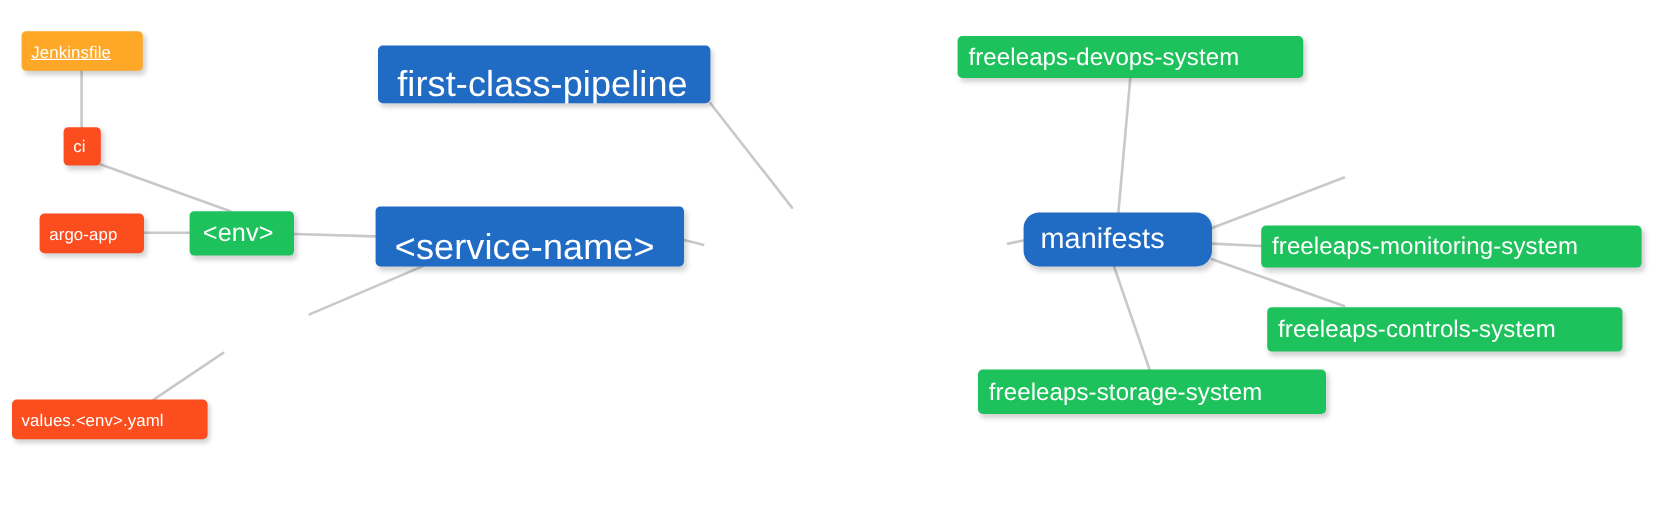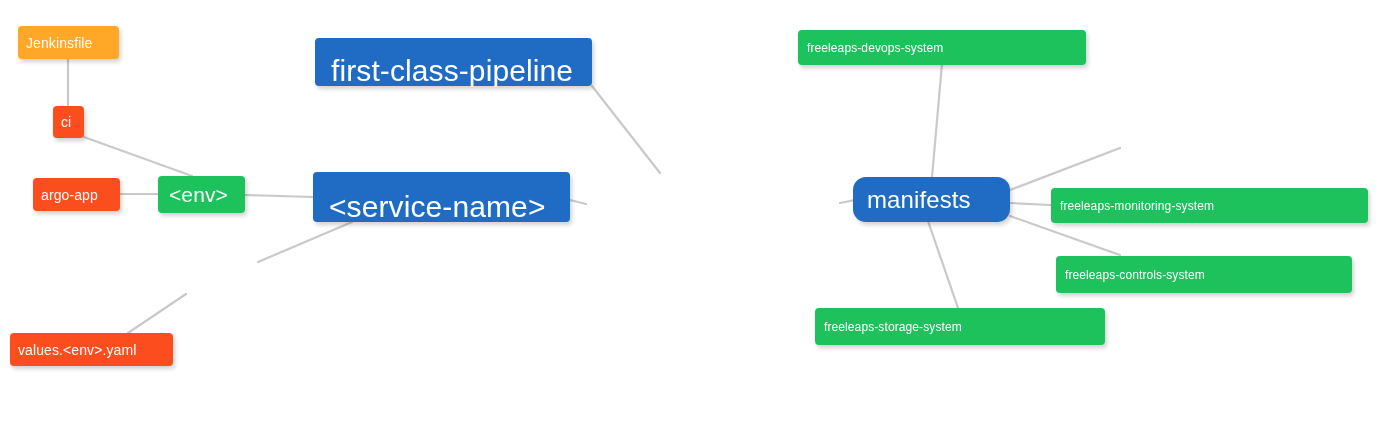--- a/index.html
+++ b/index.html
@@ -50,21 +50,21 @@
   .c-blue    { background: #206bc4; }
   .c-green   { background: #1ec25d; }
   .c-red     { background: #fc4d1e; }
   .c-orange  { background: #ffa726; }
 
   
   .sz-root   { font-size: 32px; padding: 0 18px; }
   .sz-lg     { font-size: 30px; padding: 0 16px; align-items: flex-end; }
   .sz-md     { font-size: 24px; padding: 0 14px; border-radius: 13px; }
   .sz-sm     { font-size: 21px; padding: 0 11px; }
-  .sz-xs     { font-size: 12px; padding: 0 9px; }
+  .sz-xs     { font-size: 20px; padding: 0 9px; }
   .sz-xxs    { font-size: 14px; padding: 0 8px; }
 </style>
 </head>
 <body>
 
 <div id="canvas">
 
   <svg id="edges" viewBox="0 0 1390 421" width="1390" height="421" xmlns="http://www.w3.org/2000/svg">
     <g fill="none" stroke="#c9c9c9" stroke-width="2.2" stroke-linecap="round">
 
@@ -91,21 +91,21 @@
       <path d="M 1010 190 L 1120 148"></path>
 
       <path d="M 1010 203 L 1051 205"></path>
 
       <path d="M 1010 216 L 1120 255"></path>
 
       <path d="M 928 221 L 958 308"></path>
     </g>
   </svg>
 
-  <div class="node c-orange sz-xxs" style="left:18px; top:26px; width:101px; height:33px;">
+  <div class="node c-orange sz-xxs" style="left:18px; top:26px; width:101px; height:33px;text-decoration:underline;">
     <span class="label">Jenkinsfile</span>
   </div>
 
   <div class="node c-red sz-xxs" style="left:53px; top:106px; width:31px; height:32px;">
     <span class="label">ci</span>
   </div>
 
   <div class="node c-red sz-xxs" style="left:33px; top:178px; width:87px; height:33px;">
     <span class="label">argo-app</span>
   </div>

